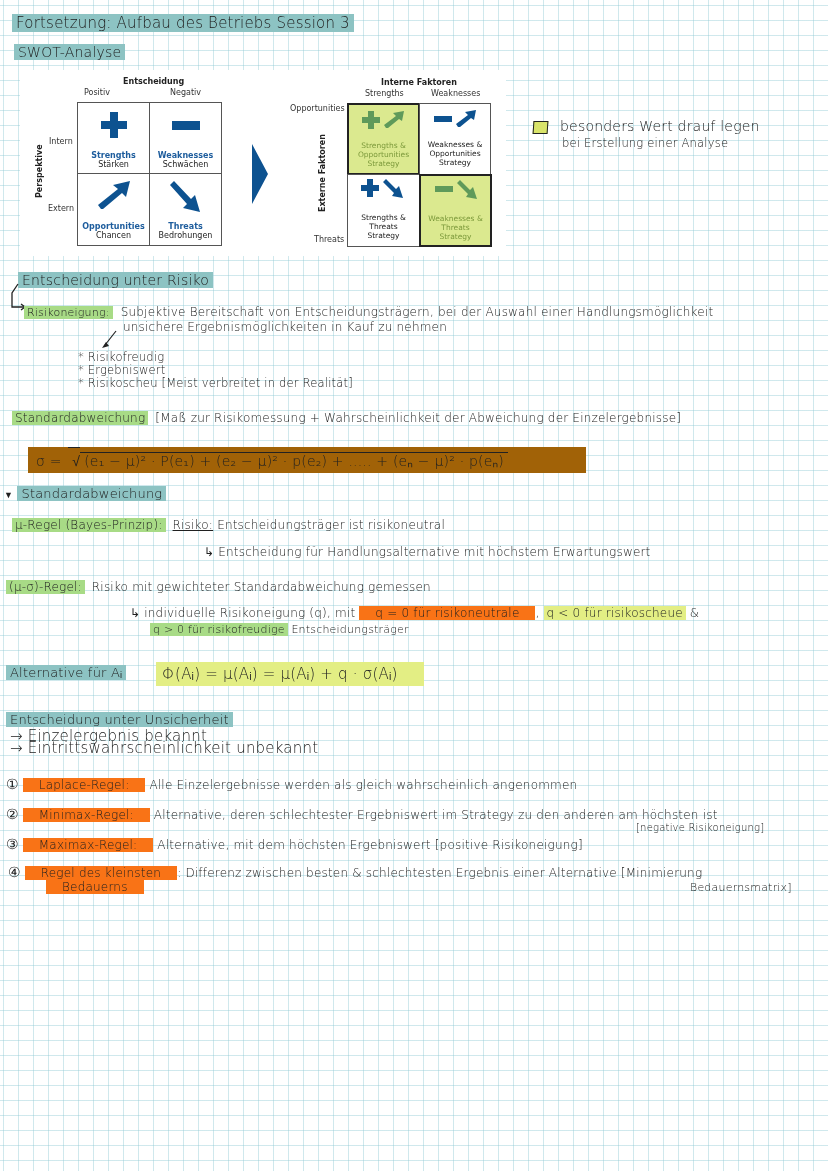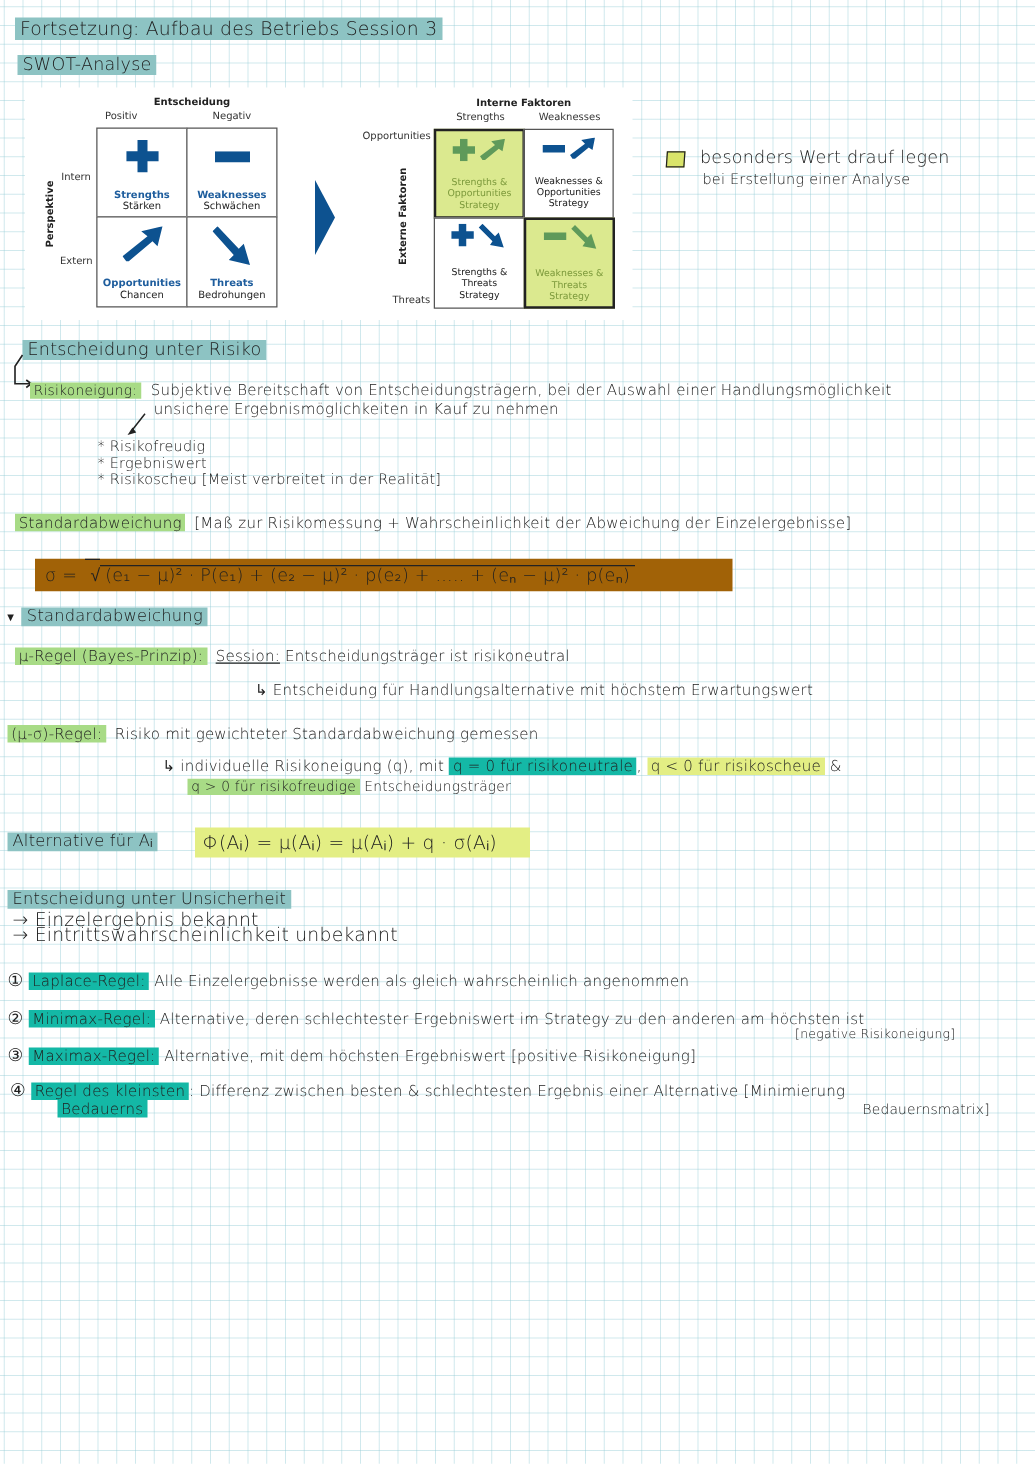--- a/index.html
+++ b/index.html
@@ -11,21 +11,21 @@
       linear-gradient(to bottom, rgba(150,205,215,0.45) 1px, transparent 1px);
     background-size:15px 15px;
     background-position:3px 5px;
     font-family:"DejaVu Sans", sans-serif;
     color:#1d1d1d;
   }
   .abs{position:absolute;white-space:nowrap;}
   .hw{font-family:"DejaVu Sans", sans-serif;font-weight:300;letter-spacing:0.2px;color:#202020;}
   .hl-teal{background:#8dc3c3;padding:0 4px;}
   .hl-green{background:#a8db86;padding:0 3px;text-align:right;}
-  .hl-pink{background:#14b8a6;padding:0 3px;}
+  .hl-pink{background:#f97316;padding:0 16px;}
   .hl-lime{background:#e3ee84;padding:0 3px;}
 
   
   .swot-img{position:absolute;left:20px;top:70px;width:486px;height:186px;background:#fff;}
   .fig-font{font-family:"DejaVu Sans", sans-serif;}
   .cell{position:absolute;border:1px solid #555;box-sizing:border-box;text-align:center;background:#fff;}
   .ccap{position:absolute;left:0;right:0;font-size:8px;line-height:9px;}
   .ccap b{color:#1e5d9d;}
   .lbl{position:absolute;font-size:8px;color:#333;}
   .vlabel{position:absolute;font-size:8px;font-weight:bold;transform:rotate(-90deg);transform-origin:left top;color:#222;}
@@ -153,21 +153,21 @@
   <span style="margin-left:8px;">σ =</span>
   <span style="display:inline-block;border-top:1px solid #222;padding-left:4px;margin-left:2px;">√</span><span style="border-top:1px solid #222;padding:0 4px;">(e₁ − μ)² · P(e₁) + (e₂ − μ)² · p(e₂) + ..... + (eₙ − μ)² · p(eₙ)</span>
 </div>
 
 <div class="abs hw" style="left:4px;top:486px;font-size:13px;">
   <span style="font-size:9px;">▼</span>
   <span class="hl-teal">Standardabweichung</span>
 </div>
 <div class="abs hw" style="left:12px;top:518px;font-size:12px;">
   <span class="hl-green">μ-Regel (Bayes-Prinzip):</span>
-  <span style="text-decoration:underline;margin-left:3px;">Session:</span>
+  <span style="text-decoration:underline;margin-left:3px;">Risiko:</span>
   <span>Entscheidungsträger ist risikoneutral</span>
 </div>
 <div class="abs hw" style="left:204px;top:545px;font-size:12px;">
   <span>↳</span>
   <span>Entscheidung für Handlungsalternative mit höchstem Erwartungswert</span>
 </div>
 
 <div class="abs hw" style="left:6px;top:580px;font-size:12px;">
   <span class="hl-green">(μ-σ)-Regel:</span>
   <span style="margin-left:3px;">Risiko mit gewichteter Standardabweichung gemessen</span>

